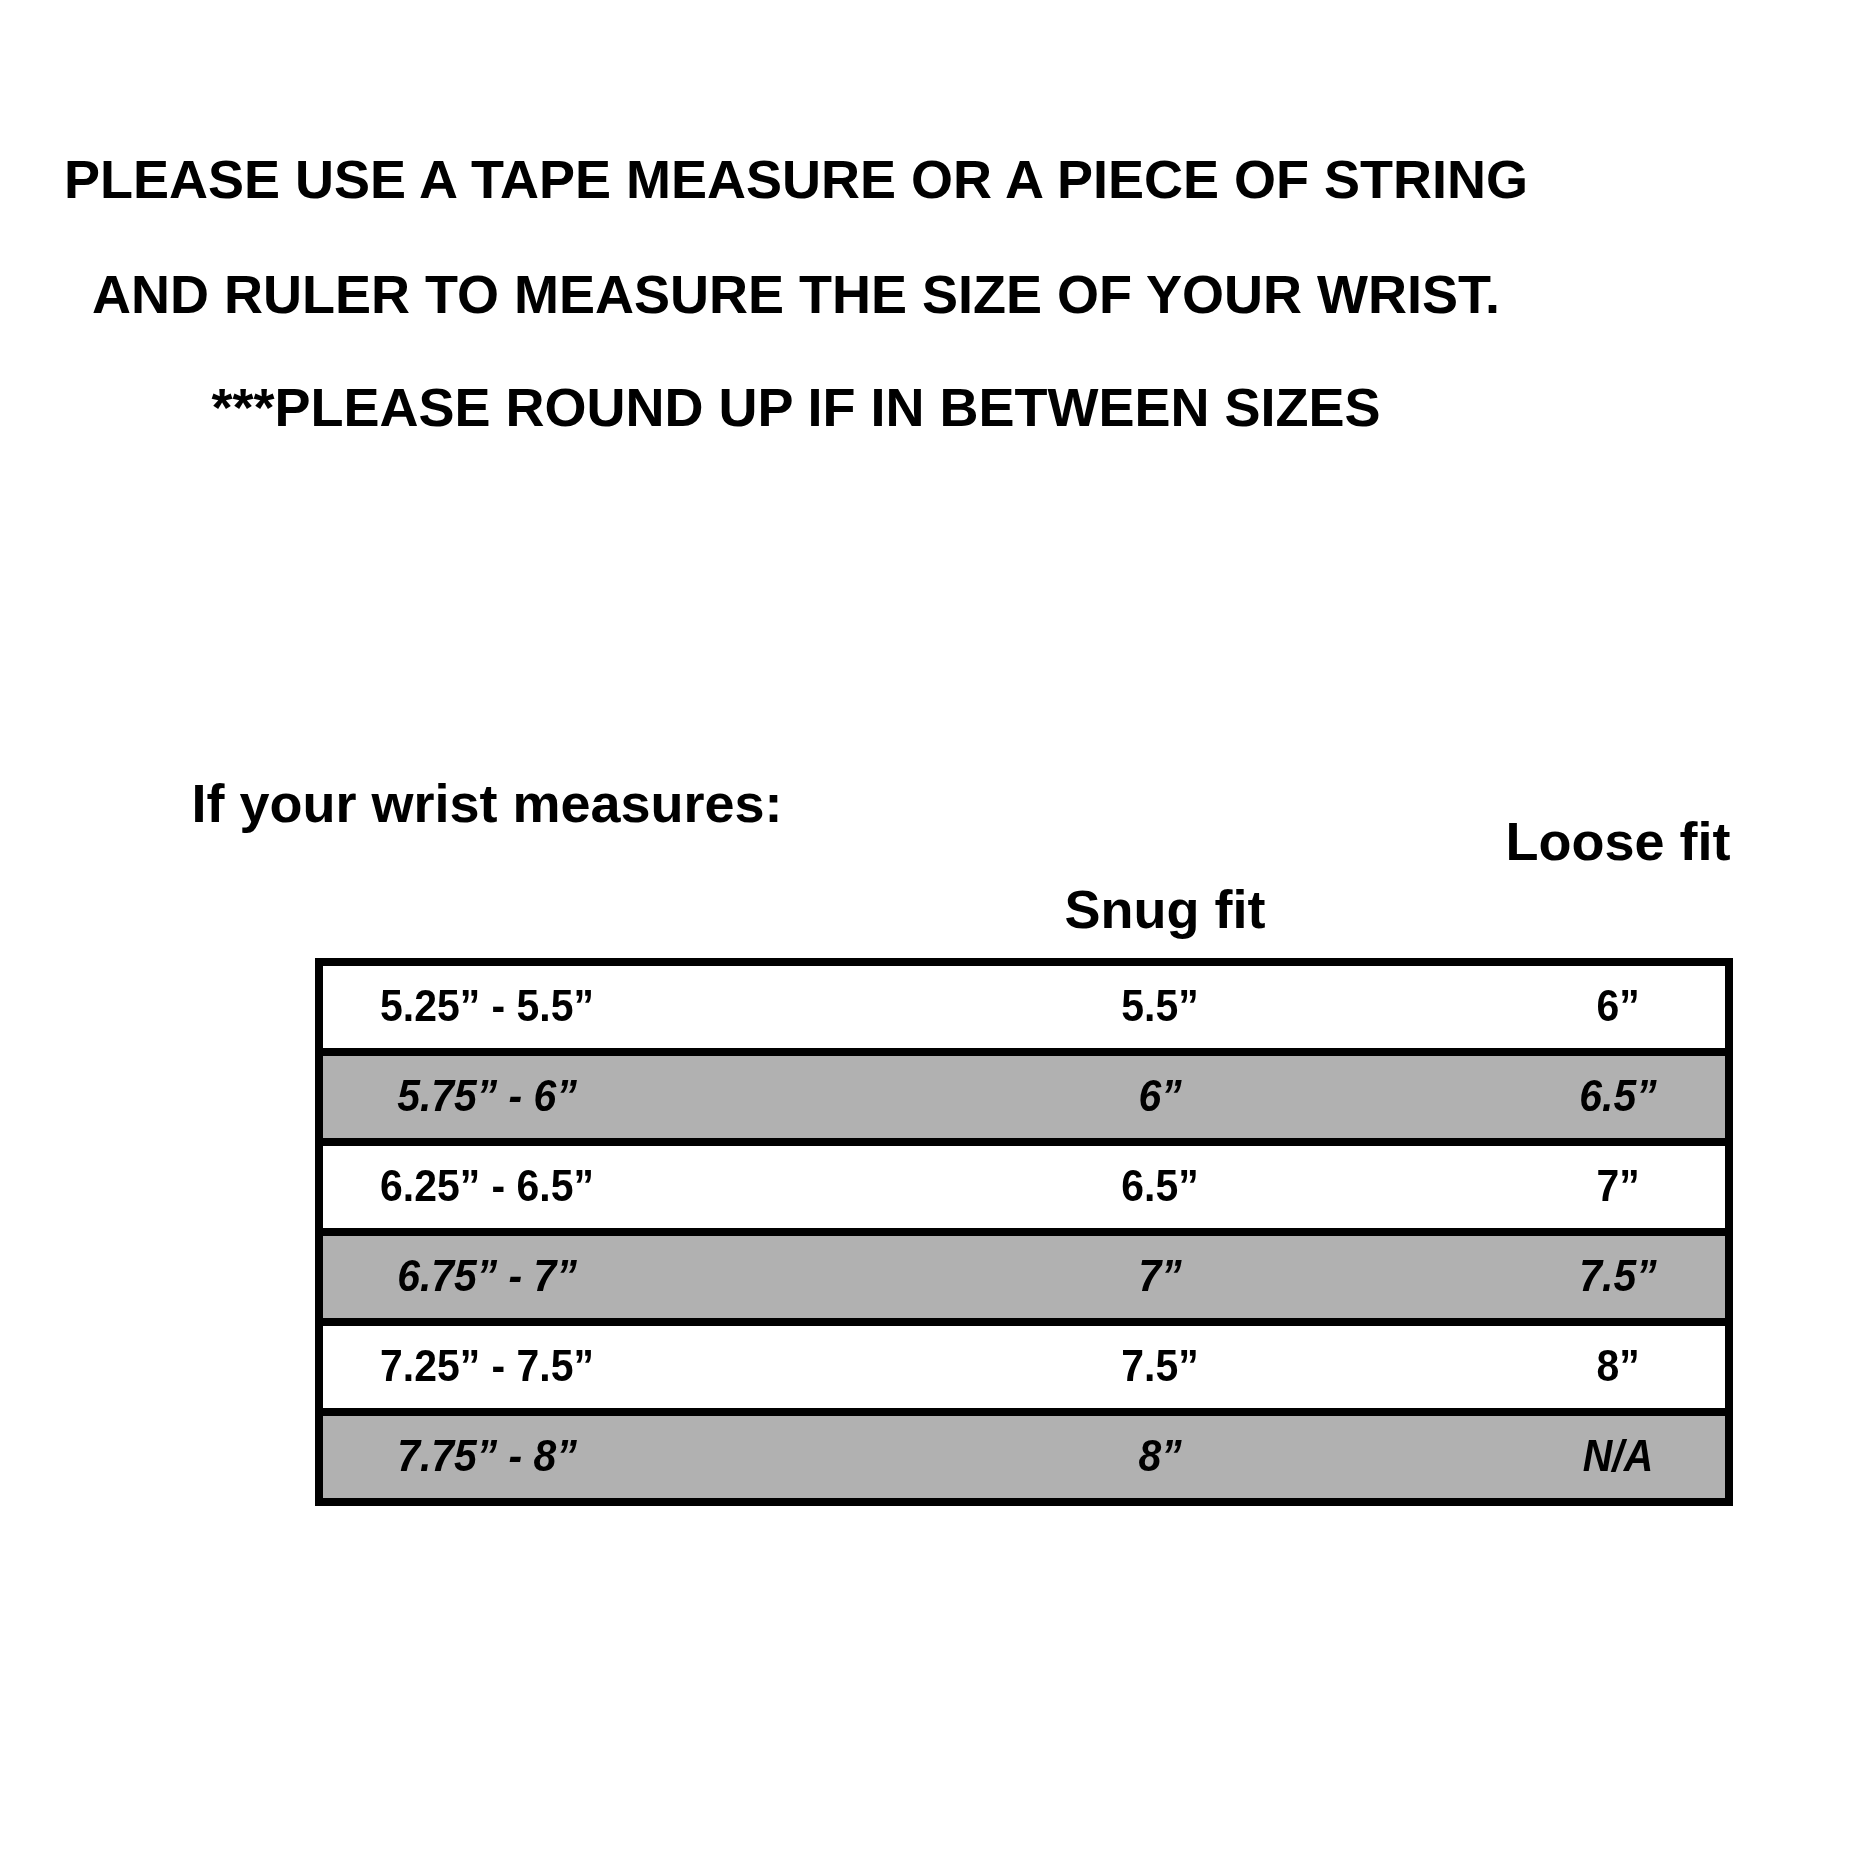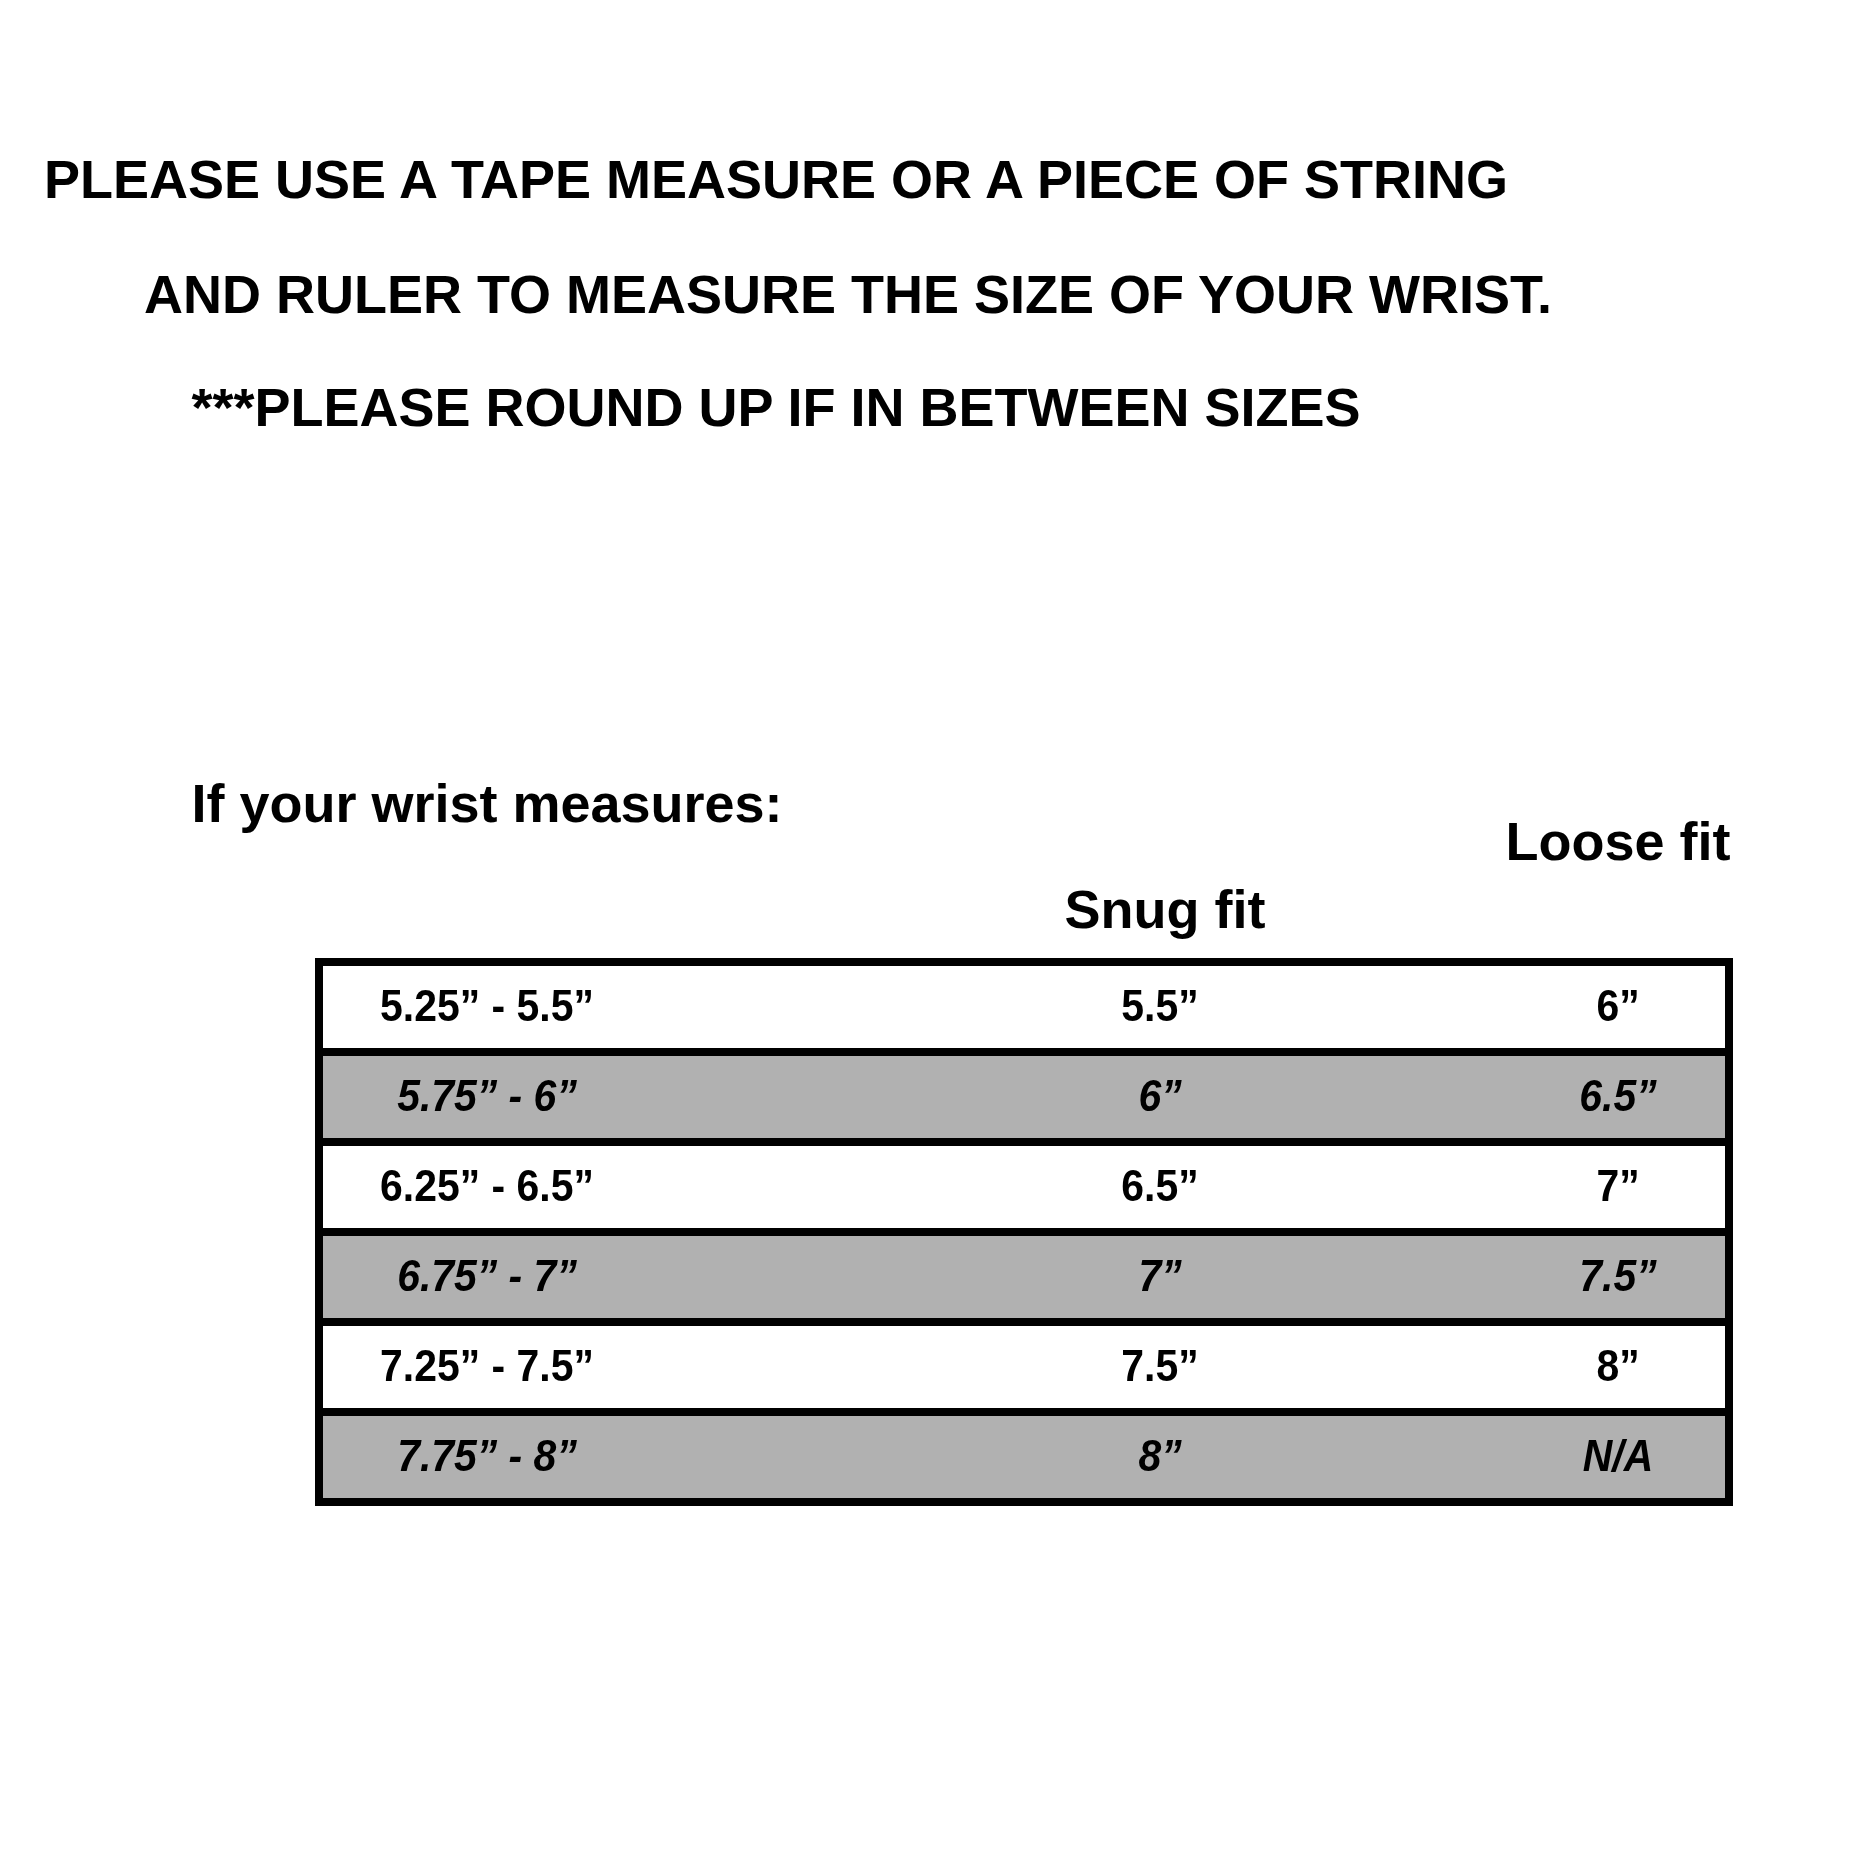--- a/index.html
+++ b/index.html
@@ -16,23 +16,24 @@
   
   .intro-line {
     position: absolute;
     left: 0;
     width: 1552px;
     text-align: center;
     font-size: 54px;
     line-height: 54px;
     white-space: nowrap;
     letter-spacing: 0;
+    padding-left: 20px;
   }
   .intro-line.l1 { top: 152px; }
-  .intro-line.l2 { top: 267px; text-align: right; }
+  .intro-line.l2 { top: 267px; }
   .intro-line.l3 { top: 380px; }
 
   
   .col-header, .sub-header {
     position: absolute;
     transform: translateX(-50%);
     white-space: nowrap;
     font-size: 54px;
     line-height: 66px;
     text-align: center;

